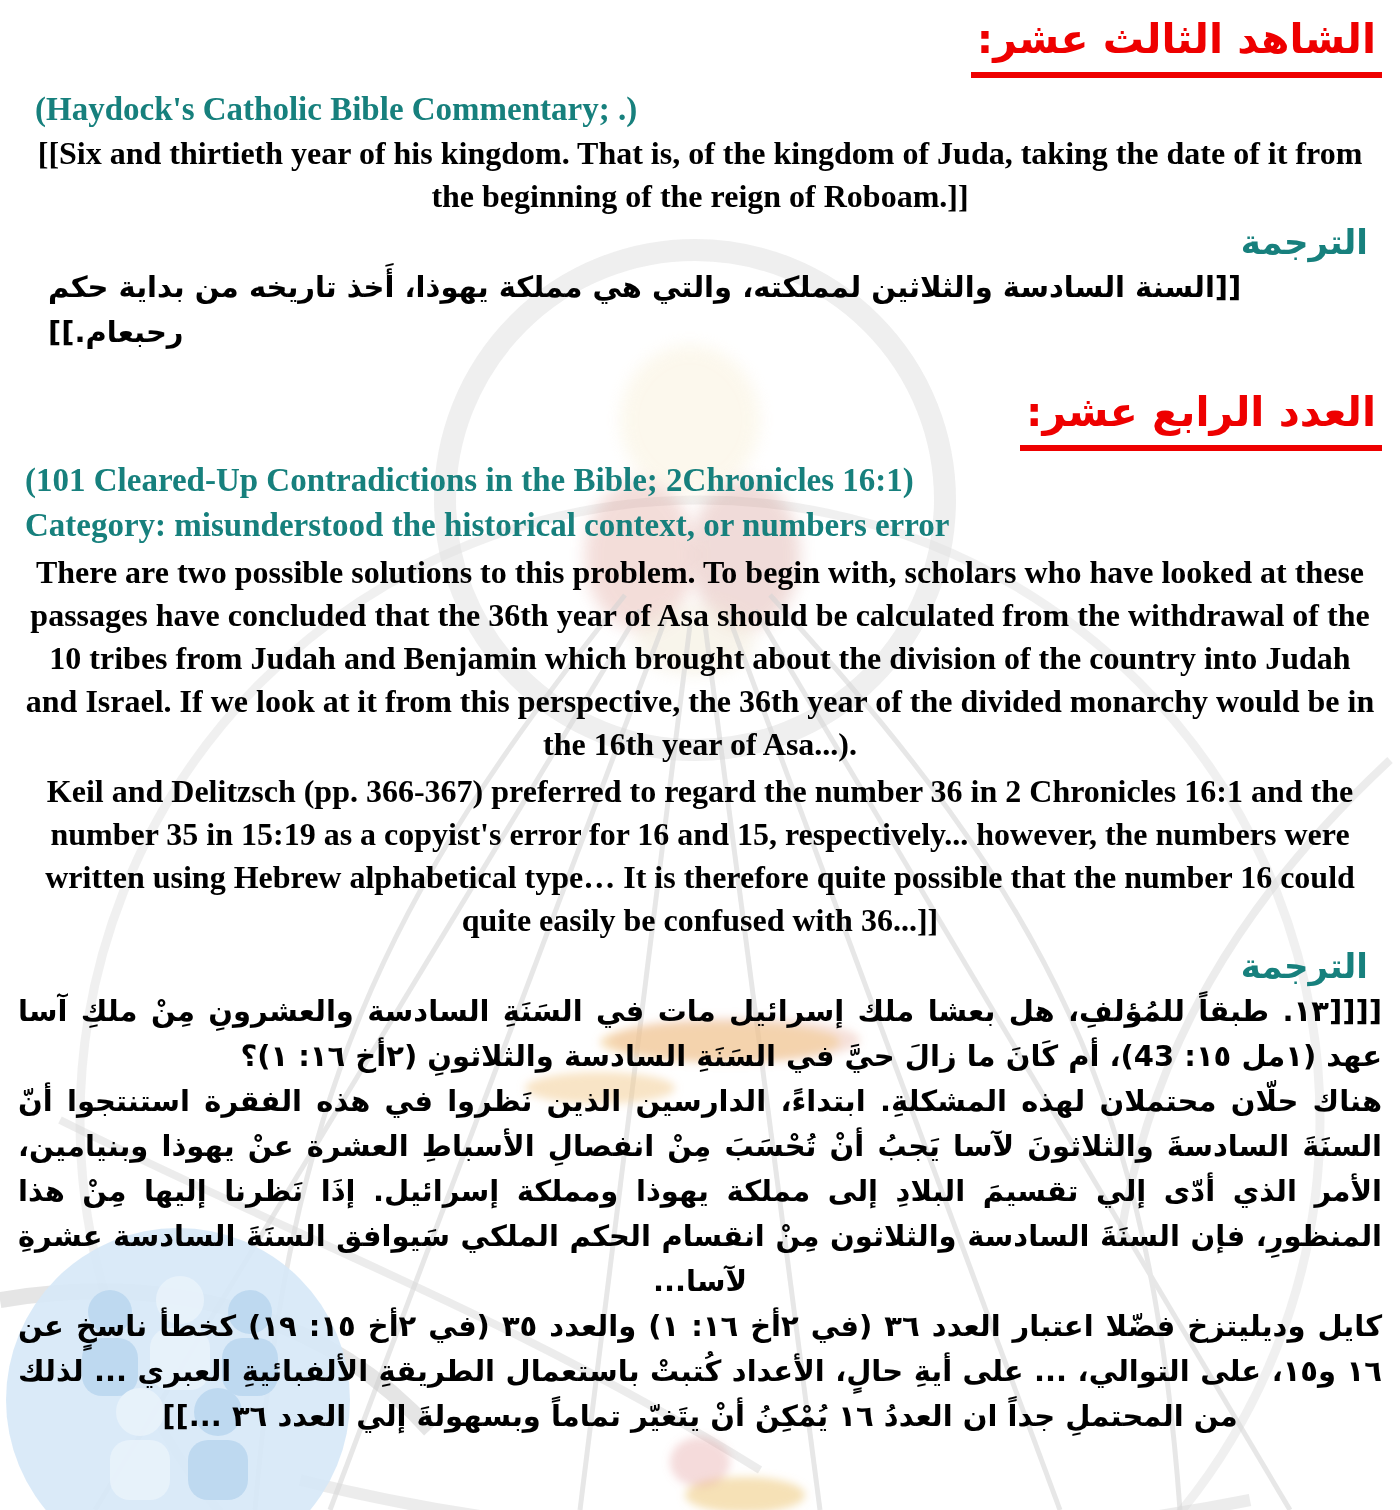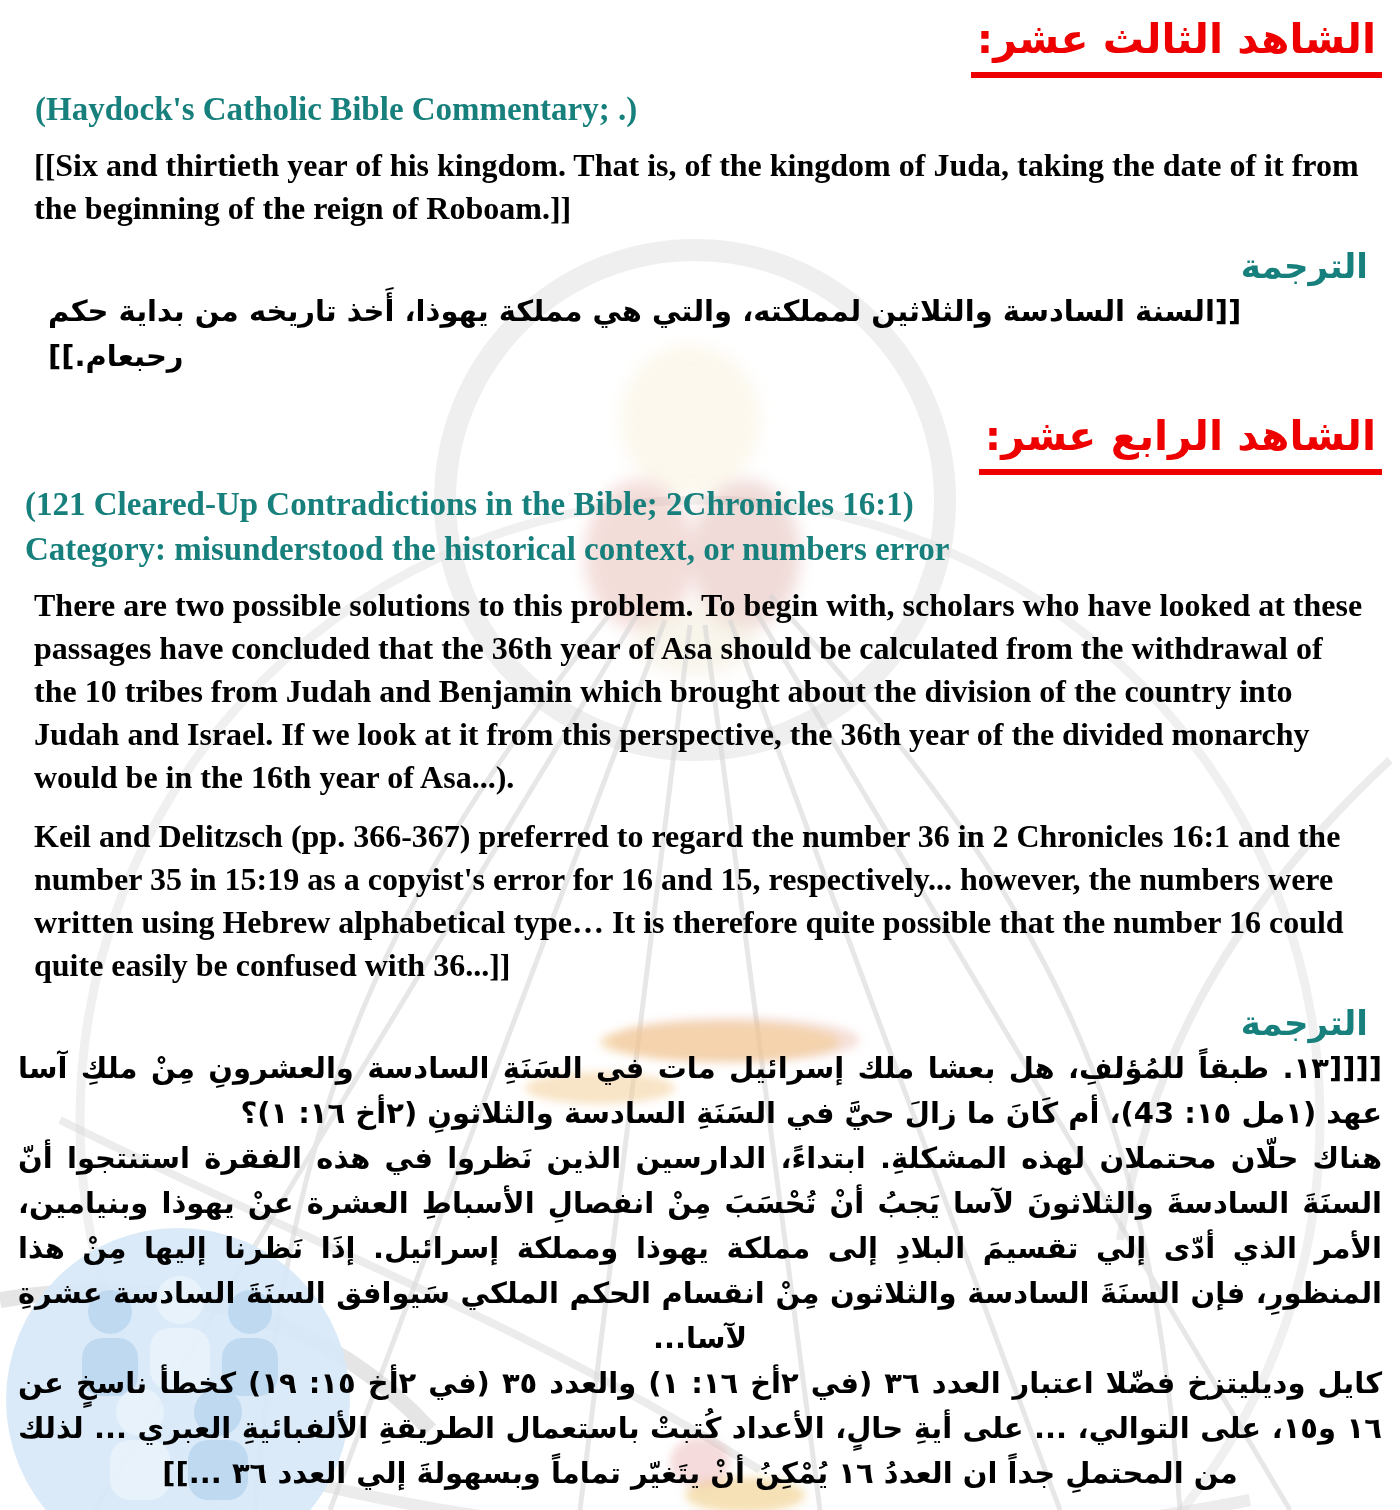--- a/index.html
+++ b/index.html
@@ -20,21 +20,21 @@
   .hr-u{display:inline-block;border-bottom:6px solid #ee0000;padding:0 6px 9px 6px}
 
   .teal-src{
     color:#17807d;font-family:"Liberation Serif","DejaVu Serif",serif;font-weight:bold;
     font-size:33px;line-height:38px;margin:7px;
   }
   .src13{padding-left:10px;margin-top:8px;margin-bottom:2px}
 
   .en-quote{
     color:#000000;font-family:"Liberation Serif","DejaVu Serif",serif;font-weight:bold;
-    font-size:32px;line-height:43px;margin:16px;
+    font-size:32px;line-height:43px;margin:4px;text-align:center;
   }
 
   .teal-label{
     color:#17807d;font-family:"DejaVu Sans",sans-serif;font-weight:bold;
     font-size:34px;line-height:1.2;direction:rtl;
     margin:4px 14px 2px 0;
   }
 
   .ar-quote{
     color:#000000;font-family:"DejaVu Sans",sans-serif;font-weight:bold;
@@ -118,24 +118,24 @@
 
   <p class="teal-src src13">(Haydock's Catholic Bible Commentary; .)</p>
 
   <p class="en-quote">[[Six and thirtieth year of his kingdom.  That is, of the kingdom of Juda, taking the date of it from the beginning of the reign of Roboam.]]</p>
 
   <div class="teal-label">الترجمة</div>
 
   <p class="ar-quote single">[[السنة السادسة والثلاثين لمملكته، والتي هي مملكة يهوذا، أَخذ تاريخه من بداية حكم رحبعام.]]</p>
 
   <div class="h-red h14">
-    <span class="hr-u">الشاهد الرابع عشر:</span>
+    <span class="hr-u">العدد الرابع عشر:</span>
   </div>
 
-  <p class="teal-src">(121 Cleared-Up Contradictions in the Bible; 2Chronicles 16:1)</p>
+  <p class="teal-src">(101 Cleared-Up Contradictions in the Bible; 2Chronicles 16:1)</p>
   <p class="teal-src">Category: misunderstood the historical context, or numbers error</p>
 
   <p class="en-quote">There are two possible solutions to this problem. To begin with, scholars who have looked at these passages have concluded that the 36th year of Asa should be calculated from the withdrawal of the 10 tribes from Judah and Benjamin which brought about the division of the country into Judah and Israel. If we look at it from this perspective, the 36th year of the divided monarchy would be in the 16th year of Asa...).</p>
   <p class="en-quote">Keil and Delitzsch (pp. 366-367) preferred to regard the number 36 in 2 Chronicles 16:1 and the number 35 in 15:19 as a copyist's error for 16 and 15, respectively... however, the numbers were written using Hebrew alphabetical type… It is therefore quite possible that the number 16 could quite easily be confused with 36...]]</p>
 
   <div class="teal-label">الترجمة</div>
 
   <p class="ar-quote last-right">[[[[١٣. طبقاً للمُؤلفِ، هل بعشا ملك إسرائيل مات في السَنَةِ السادسة والعشرونِ مِنْ ملكِ آسا عهد (١مل ١٥: 43)، أم كَانَ ما زالَ حيَّ في السَنَةِ السادسة والثلاثونِ (٢أخ ١٦: ١)؟</p>
   <p class="ar-quote last-center">هناك حلّان محتملان لهذه المشكلةِ. ابتداءً، الدارسين الذين نَظروا في هذه الفقرة استنتجوا أنّ السنَةَ السادسةَ والثلاثونَ لآسا يَجبُ أنْ تُحْسَبَ مِنْ انفصالِ الأسباطِ العشرة عنْ يهوذا وبنيامين، الأمر الذي أدّى إلي تقسيمَ البلادِ إلى مملكة يهوذا ومملكة إسرائيل. إذَا نَظرنا إليها مِنْ هذا المنظورِ، فإن السنَةَ السادسة والثلاثون مِنْ انقسام الحكم الملكي سَيوافق السنَةَ السادسة عشرةِ لآسا...</p>
   <p class="ar-quote last-center">كايل وديليتزخ فضّلا اعتبار العدد ٣٦ (في ٢أخ ١٦: ١) والعدد ٣٥ (في ٢أخ ١٥: ١٩) كخطأ ناسخٍ عن ١٦ و١٥، على التوالي، ... على أيةِ حالٍ، الأعداد كُتبتْ باستعمال الطريقةِ الألفبائيةِ العبري ... لذلك من المحتملِ جداً ان العددُ ١٦ يُمْكِنُ أنْ يتَغيّر تماماً وبسهولةَ إلي العدد ٣٦ ...]]</p>

